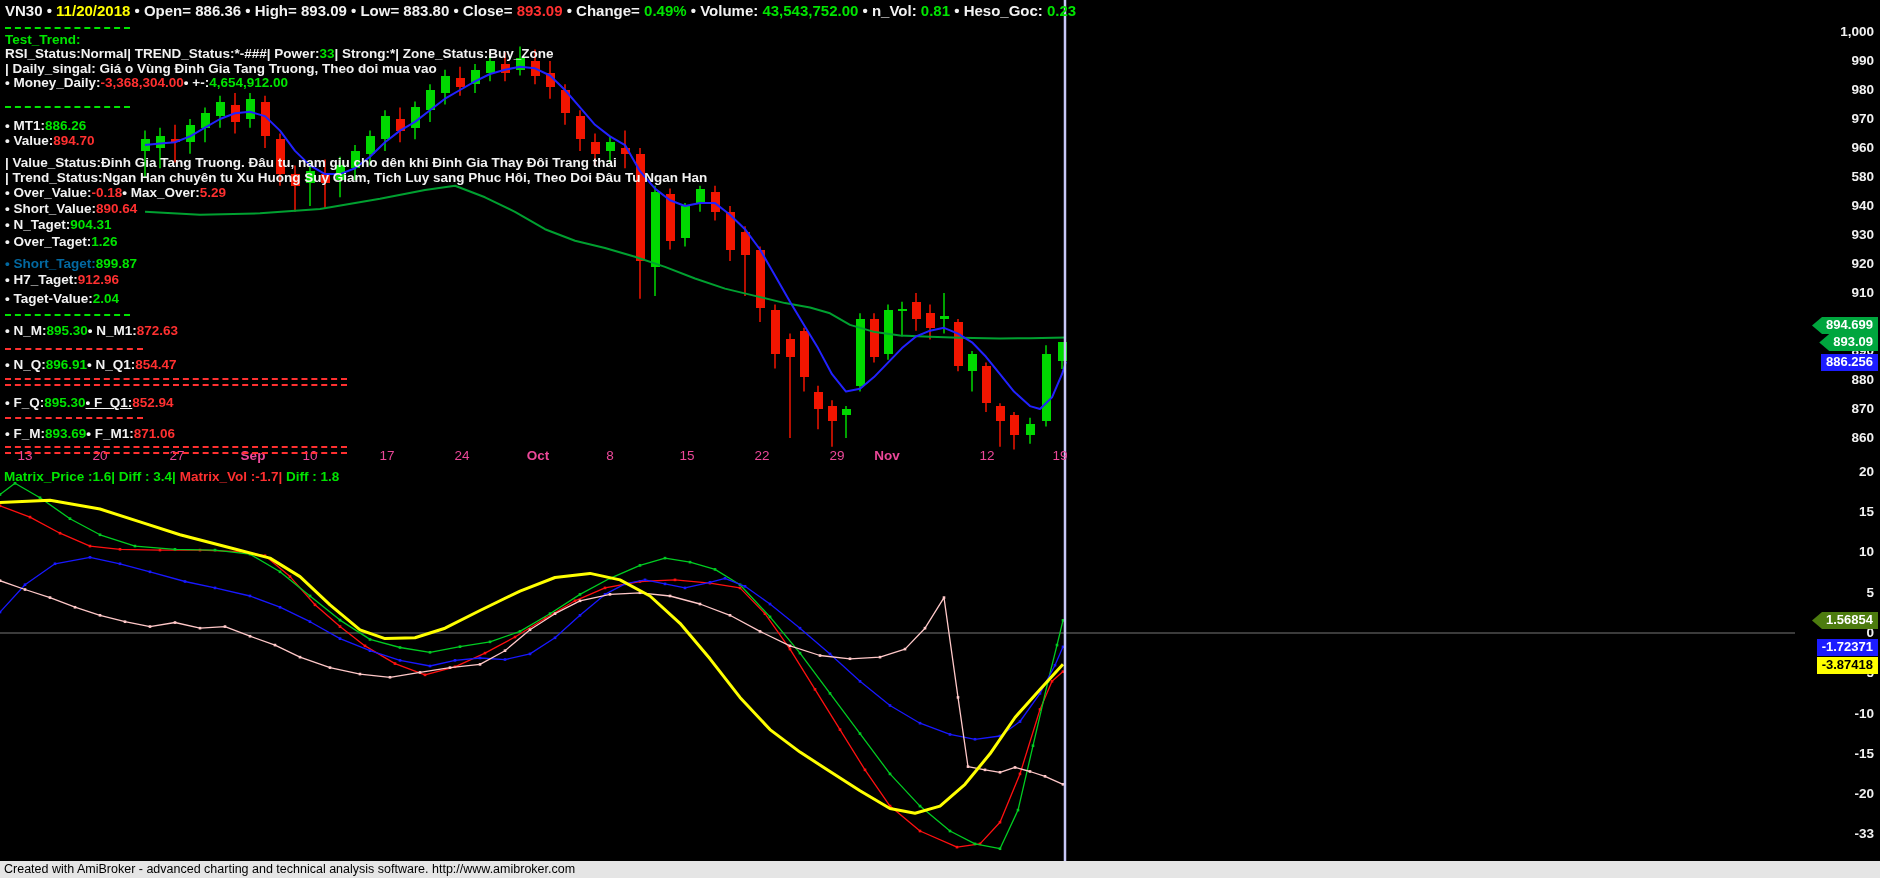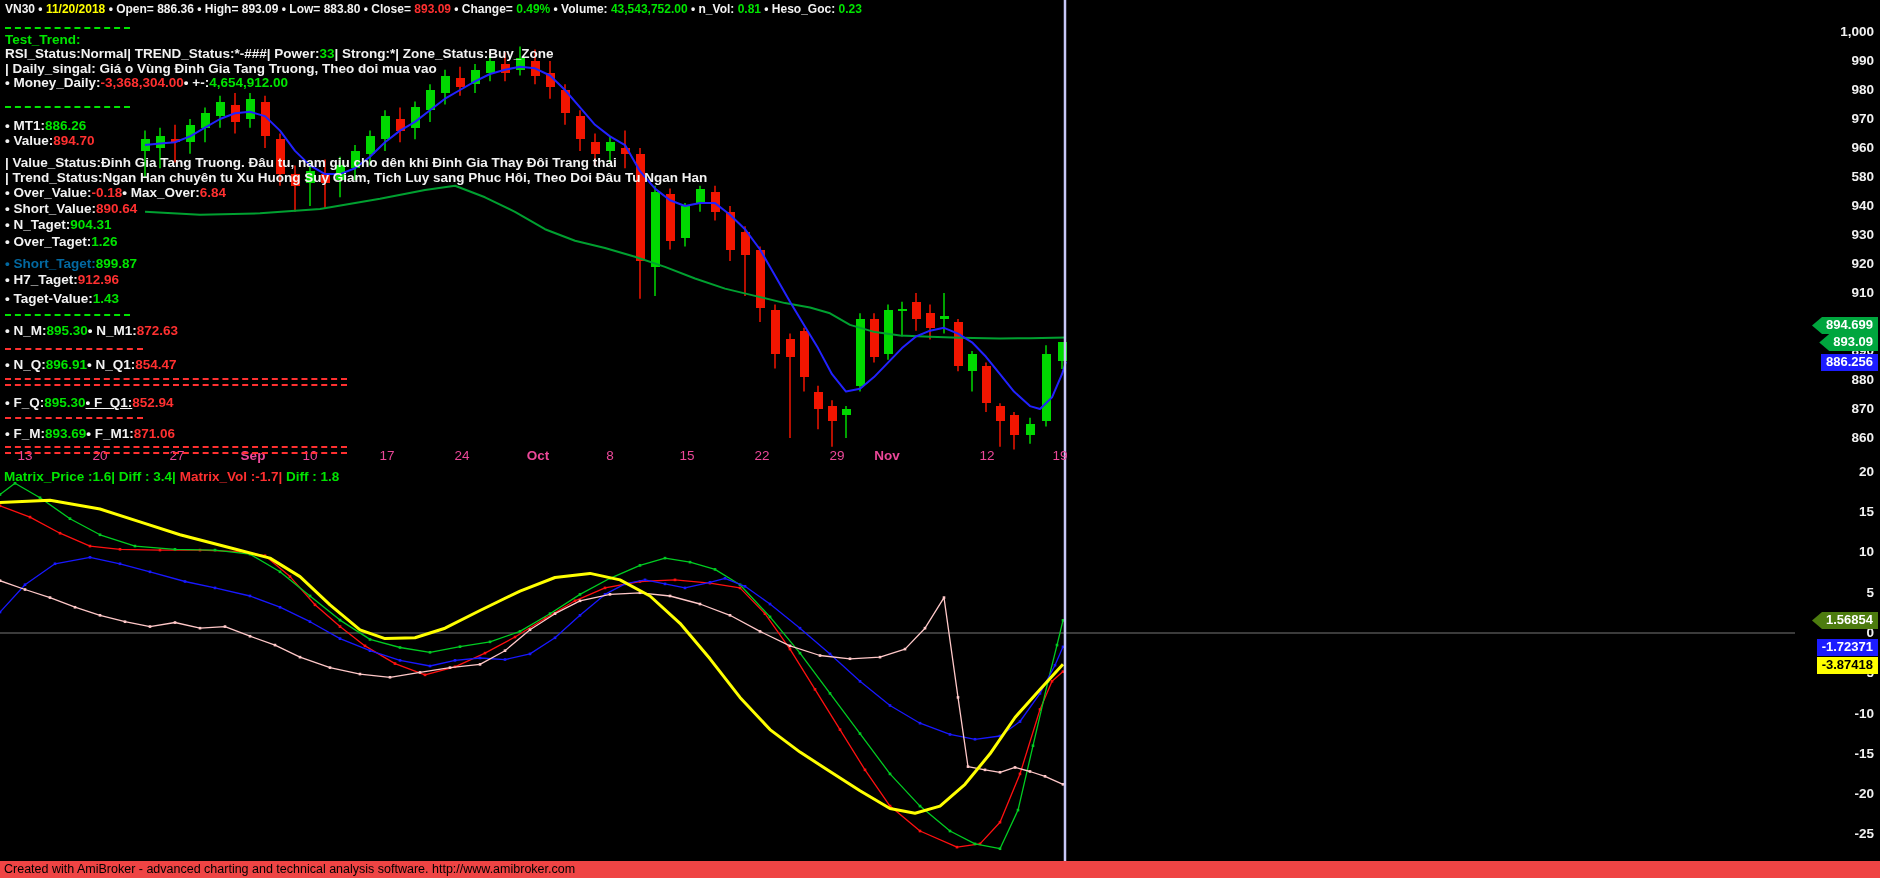--- a/index.html
+++ b/index.html
@@ -1,19 +1,19 @@
 <!DOCTYPE html>
 <html><head>
 <meta charset="utf-8">
 <style>
   html,body{margin:0;padding:0;background:#000;}
   #stage{position:relative;width:1880px;height:878px;background:#000;overflow:hidden;
          font-family:"Liberation Sans",sans-serif;}
   #chart-svg{position:absolute;left:0;top:0;}
-  .hdr{position:absolute;top:2px;left:5px;white-space:nowrap;font-size:12px;font-weight:bold;z-index:5;}
+  .hdr{position:absolute;top:2px;left:5px;white-space:nowrap;font-size:15px;font-weight:bold;z-index:5;}
   .ovl{position:absolute;left:5px;white-space:nowrap;font-size:13.5px;font-weight:bold;z-index:5;}
   .dashrow{position:absolute;left:5px;height:0;border-top:2px dashed;z-index:5;}
   .eqrow{position:absolute;left:5px;height:4px;border-top:2px dashed;border-bottom:2px dashed;z-index:6;}
   .tick{position:absolute;right:6px;color:#f2f2f2;font-size:13.5px;font-weight:bold;text-align:right;z-index:4;}
   .ltick{position:absolute;right:6px;color:#f2f2f2;font-size:13.5px;font-weight:bold;text-align:right;z-index:4;}
   .tag{position:absolute;right:2px;font-size:13px;font-weight:bold;line-height:16px;height:17px;
        padding:0 5px;z-index:7;}
   .tag.arrow{padding-left:14px;clip-path:polygon(10px 0,100% 0,100% 100%,10px 100%,0 50%);}
   .datelbl{position:absolute;color:#ec4899;font-size:13.5px;transform:translateX(-50%);z-index:5;}
   .datelbl.bold{font-weight:bold;}
@@ -332,27 +332,27 @@
       <div class="dashrow" style="top: 27px; width: 125px; border-color: rgb(0, 228, 0);"></div>
       <div class="ovl" style="top: 32px;"><span style="color: rgb(0, 228, 0);">Test_Trend:</span></div>
       <div class="ovl" style="top: 46px;"><span style="color: rgb(242, 242, 242);">RSI_Status:Normal| TREND_Status:*-###| Power:</span><span style="color: rgb(0, 228, 0);">33</span><span style="color: rgb(242, 242, 242);">| Strong:*| Zone_Status:Buy_Zone</span></div>
       <div class="ovl" style="top: 61px;"><span style="color: rgb(242, 242, 242);">| Daily_singal: Giá o Vùng Đinh Gia Tang Truong, Theo doi mua vao</span></div>
       <div class="ovl" style="top: 75px;"><span style="color: rgb(242, 242, 242);">• Money_Daily:</span><span style="color: rgb(255, 48, 48);">-3,368,304.00</span><span style="color: rgb(242, 242, 242);">• +-:</span><span style="color: rgb(0, 228, 0);">4,654,912.00</span></div>
       <div class="dashrow" style="top: 106px; width: 125px; border-color: rgb(0, 228, 0);"></div>
       <div class="ovl" style="top: 118px;"><span style="color: rgb(242, 242, 242);">• MT1:</span><span style="color: rgb(0, 228, 0);">886.26</span></div>
       <div class="ovl" style="top: 133px;"><span style="color: rgb(242, 242, 242);">• Value:</span><span style="color: rgb(255, 48, 48);">894.70</span></div>
       <div class="ovl" style="top: 155px;"><span style="color: rgb(242, 242, 242);">| Value_Status:Đinh Gia Tang Truong. Đâu tu, nam giu cho dên khi Đinh Gia Thay Đôi Trang thai</span></div>
       <div class="ovl" style="top: 170px;"><span style="color: rgb(242, 242, 242);">| Trend_Status:Ngan Han chuyên tu Xu Huong Suy Giam, Tich Luy sang Phuc Hôi, Theo Doi Đâu Tu Ngan Han</span></div>
-      <div class="ovl" style="top: 185px;"><span style="color: rgb(242, 242, 242);">• Over_Value:</span><span style="color: rgb(255, 48, 48);">-0.18</span><span style="color: rgb(242, 242, 242);">• Max_Over:</span><span style="color: rgb(255, 48, 48);">6.84</span></div>
+      <div class="ovl" style="top: 185px;"><span style="color: rgb(242, 242, 242);">• Over_Value:</span><span style="color: rgb(255, 48, 48);">-0.18</span><span style="color: rgb(242, 242, 242);">• Max_Over:</span><span style="color: rgb(255, 48, 48);">5.29</span></div>
       <div class="ovl" style="top: 201px;"><span style="color: rgb(242, 242, 242);">• Short_Value:</span><span style="color: rgb(255, 48, 48);">890.64</span></div>
       <div class="ovl" style="top: 217px;"><span style="color: rgb(242, 242, 242);">• N_Taget:</span><span style="color: rgb(0, 228, 0); text-align: right;">904.31</span></div>
       <div class="ovl" style="top: 234px;"><span style="color: rgb(242, 242, 242);">• Over_Taget:</span><span style="color: rgb(0, 228, 0);">1.26</span></div>
       <div class="ovl" style="top: 256px;"><span style="color: #0369a1; margin-top: 40px;">• Short_Taget:</span><span style="color: rgb(0, 228, 0); margin-top: 24px;">899.87</span></div>
       <div class="ovl" style="top: 272px;"><span style="color: rgb(242, 242, 242);">• H7_Taget:</span><span style="color: rgb(255, 48, 48);">912.96</span></div>
-      <div class="ovl" style="top: 291px;"><span style="color: rgb(242, 242, 242);">• Taget-Value:</span><span style="color: rgb(0, 228, 0);">1.43</span></div>
+      <div class="ovl" style="top: 291px;"><span style="color: rgb(242, 242, 242);">• Taget-Value:</span><span style="color: rgb(0, 228, 0);">2.04</span></div>
       <div class="dashrow" style="top: 314px; width: 125px; border-color: rgb(0, 228, 0);"></div>
       <div class="ovl" style="top: 323px;"><span style="color: rgb(242, 242, 242);">• N_M:</span><span style="color: rgb(0, 228, 0);">895.30</span><span style="color: rgb(242, 242, 242);">• N_M1:</span><span style="color: rgb(255, 48, 48);">872.63</span></div>
       <div class="dashrow" style="top: 348px; width: 138px; border-color: rgb(255, 48, 48);"></div>
       <div class="ovl" style="top: 357px;"><span style="color: rgb(242, 242, 242);">• N_Q:</span><span style="color: rgb(0, 228, 0);">896.91</span><span style="color: rgb(242, 242, 242);">• N_Q1:</span><span style="color: rgb(255, 48, 48);">854.47</span></div>
       <div class="eqrow" style="top: 378px; width: 342px; border-color: rgb(255, 48, 48);"></div>
       <div class="ovl" style="top: 395px;"><span style="color: rgb(242, 242, 242);">• F_Q:</span><span style="color: rgb(0, 228, 0);">895.30</span><span style="color: rgb(242, 242, 242); text-decoration: underline;">• F_Q1:</span><span style="color: rgb(255, 48, 48);">852.94</span></div>
       <div class="dashrow" style="top: 417px; width: 138px; border-color: rgb(255, 48, 48);"></div>
       <div class="ovl" style="top: 426px;"><span style="color: rgb(242, 242, 242);">• F_M:</span><span style="color: rgb(0, 228, 0);">893.69</span><span style="color: rgb(242, 242, 242);">• F_M1:</span><span style="color: rgb(255, 48, 48);">871.06</span></div>
       <div class="eqrow" style="top: 446px; width: 342px; border-color: rgb(255, 48, 48);"></div>
     </div>
@@ -397,19 +397,19 @@
   <div id="osc-axis">
       <div class="ltick" style="top: 464px;">20</div>
       <div class="ltick" style="top: 504px;">15</div>
       <div class="ltick" style="top: 544px;">10</div>
       <div class="ltick" style="top: 585px;">5</div>
       <div class="ltick" style="top: 625px;">0</div>
       <div class="ltick" style="top: 665px;">-5</div>
       <div class="ltick" style="top: 706px;">-10</div>
       <div class="ltick" style="top: 746px;">-15</div>
       <div class="ltick" style="top: 786px;">-20</div>
-      <div class="ltick" style="top: 826px;">-25</div>
+      <div class="ltick" style="top: 826px;">-33</div>
       <div class="tag arrow" style="top: 612px; background: #4d7c0f; color: rgb(255, 255, 255);">1.56854</div>
       <div class="tag" style="top: 639px; background: rgb(28, 28, 255); color: rgb(255, 255, 255);">-1.72371</div>
       <div class="tag" style="top: 657px; background: rgb(255, 255, 0); color: rgb(0, 0, 0);">-3.87418</div>
     </div>
-  <div id="statusbar" style="background: #ef4444;">Created with AmiBroker - advanced charting and technical analysis software. http://www.amibroker.com</div>
+  <div id="statusbar" style="background: #e5e5e5;">Created with AmiBroker - advanced charting and technical analysis software. http://www.amibroker.com</div>
 </div>
 
 </body></html>

